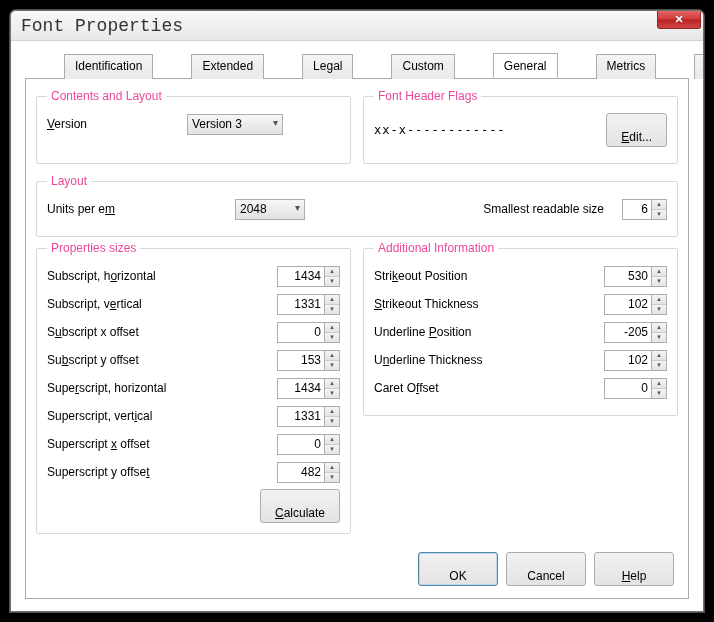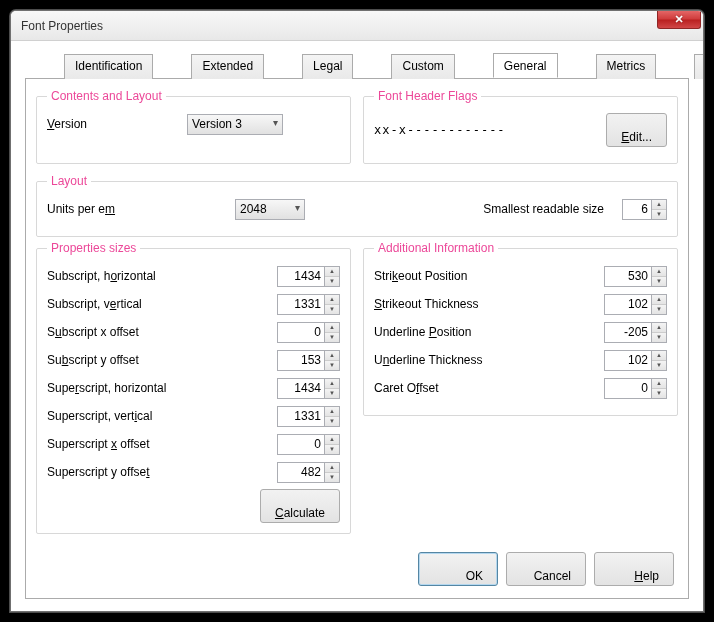--- a/index.html
+++ b/index.html
@@ -1,19 +1,19 @@
 <!DOCTYPE html>
 <html><head>
 <meta charset="utf-8">
 <style>
 * { box-sizing: border-box; margin: 0; padding: 0; font-family: "Segoe UI", Tahoma, sans-serif; font-size: 12px; }
 body { background: #000; padding: 10px; }
 .window { width: 694px; height: 602px; background: #fff; border: 1px solid #707070; border-radius: 6px 6px 0 0; overflow: hidden; box-shadow: 0 0 0 1px rgba(255,255,255,0.3); }
 .titlebar { height: 30px; background: linear-gradient(to bottom, #f8f8f8, #e8e8e8); display: flex; align-items: center; padding: 0 2px 0 10px; border-bottom: 1px solid #d0d0d0; position: relative; }
-.titlebar-title { font-size: 12px; color: #333; }
+.titlebar-title { font-size: 18px; color: #333; font-family: Liberation Mono, monospace; }
 .close-btn { position: absolute; right: 2px; top: 0; width: 44px; height: 18px; background: linear-gradient(to bottom, #e46666 0%, #cf3b3b 48%, #b92020 52%, #d14747 100%); border: 1px solid #8f2626; border-top: none; border-radius: 0 0 3px 3px; display: flex; align-items: center; justify-content: center; color: #fff; font-weight: bold; cursor: pointer; }
 .close-x { font-size: 11px; line-height: 1; text-shadow: 0 0 2px rgba(0,0,0,0.4); }
 .client { padding: 12px 14px; background: #fff; height: calc(100% - 30px); display: flex; flex-direction: column; }
 .tabs { display: flex; border-bottom: 1px solid #ababab; margin-bottom: 0; }
 .tab { padding: 4px 10px 4px; border: 1px solid #ababab; border-bottom: none; margin-right: -1px; background: linear-gradient(to bottom, #f4f4f4, #e9e9e9); cursor: pointer; position: relative; top: 1px; margin-left: 39px; }
 .tab.active { background: #fff; border-bottom: 1px solid #fff; padding-top: 5px; top: 0; z-index: 2; }
 .tab-panel { border: 1px solid #ababab; border-top: none; padding: 10px; flex: 1; position: relative; }
 .row { display: flex; gap: 12px; margin-bottom: 10px; }
 fieldset { border: 1px solid #d8d8d8; border-radius: 2px; padding: 10px 10px 10px 10px; position: relative; }
 legend { padding: 0 4px; color: #ec4899; }
@@ -21,21 +21,21 @@
 .label { flex: 0 0 140px; color: #000; }
 .u { text-decoration: underline; }
 select.winselect { width: 96px; height: 21px; border: 1px solid #abadb3; background: #fff; padding: 0 18px 0 4px; appearance: none; -webkit-appearance: none; background-image: linear-gradient(to bottom, #f7f7f7, #e1e1e1); background-repeat: no-repeat; }
 .select-wrap { position: relative; display: inline-block; }
 .select-wrap::after { content: "▾"; position: absolute; right: 5px; top: 3px; font-size: 10px; pointer-events: none; color: #555; }
 .spin-wrap { display: inline-flex; align-items: stretch; height: 21px; }
 .spin-input { width: 48px; height: 21px; border: 1px solid #abadb3; text-align: right; padding: 0 3px; background: #fff; }
 .spin-btns { display: flex; flex-direction: column; width: 15px; border: 1px solid #abadb3; border-left: none; }
 .spin-btn { flex: 1; background: linear-gradient(to bottom, #f4f4f4, #e4e4e4); display: flex; align-items: center; justify-content: center; font-size: 6px; color: #555; cursor: pointer; line-height: 1; }
 .spin-btn:first-child { border-bottom: 1px solid #ccc; }
-.btn { height: 22px; padding: 16px 14px; border: 1px solid #acacac; background: linear-gradient(to bottom, #f2f2f2, #e3e3e3); cursor: pointer; border-radius: 3px; text-align: right; }
+.btn { height: 22px; padding: 16px 14px; border: 1px solid #acacac; background: linear-gradient(to bottom, #f2f2f2, #e3e3e3); cursor: pointer; border-radius: 3px; }
 .btn.default { border: 1px solid #5586a3; box-shadow: 0 0 0 1px #b3d7ef inset; }
 .flags-text { font-family: "Consolas", monospace; letter-spacing: 1px; flex: 1; }
 .group-flex { display: flex; align-items: center; gap: 8px; }
 .bottom-buttons { position: absolute; bottom: 12px; right: 14px; display: flex; gap: 8px; }
 .btn.wide { width: 80px; }
 .col { flex: 1; }
 .spacer { height: 4px; }
 </style>
 </head>
 <body>

